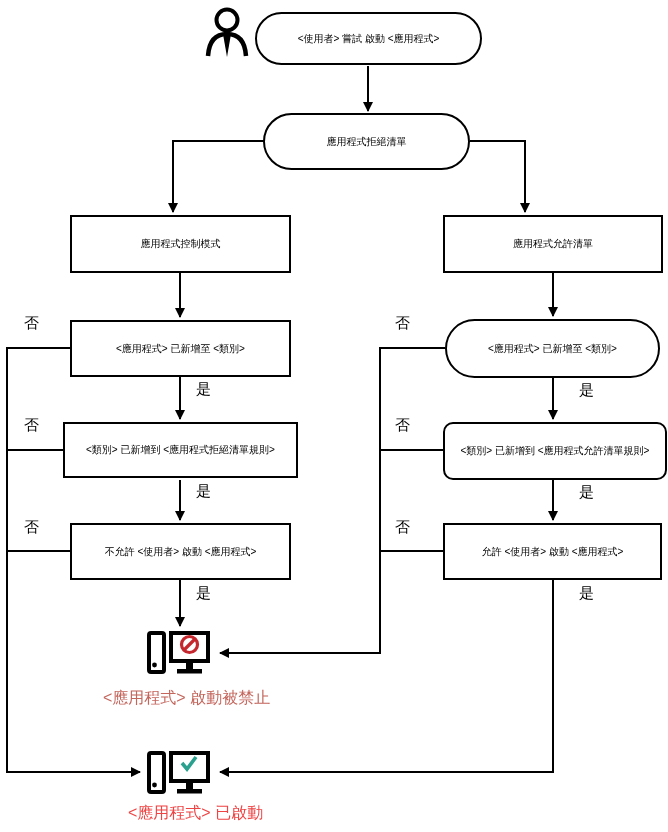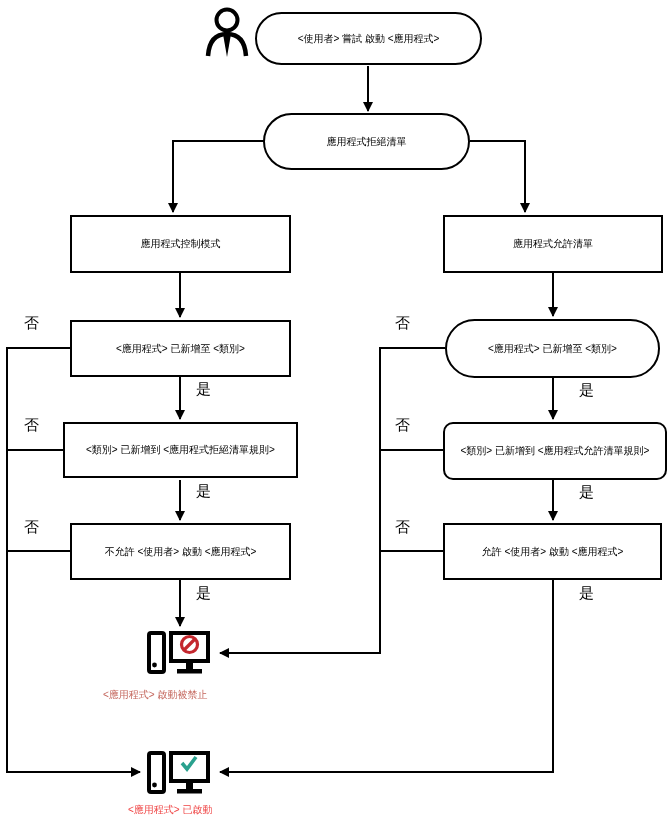--- a/index.html
+++ b/index.html
@@ -28,21 +28,21 @@
   }
   .stadium { border-radius: 30px; }
   .edge-label {
     position: absolute;
     font-size: 15px;
     color: #000;
     white-space: nowrap;
   }
   .result-label {
     position: absolute;
-    font-size: 10px;
+    font-size: 16px;
     white-space: nowrap;
   }
   .icon-wrap { position: absolute; }
 </style>
 </head>
 <body>
 
 <div id="canvas">
 
   <svg id="wires" xmlns="http://www.w3.org/2000/svg">

